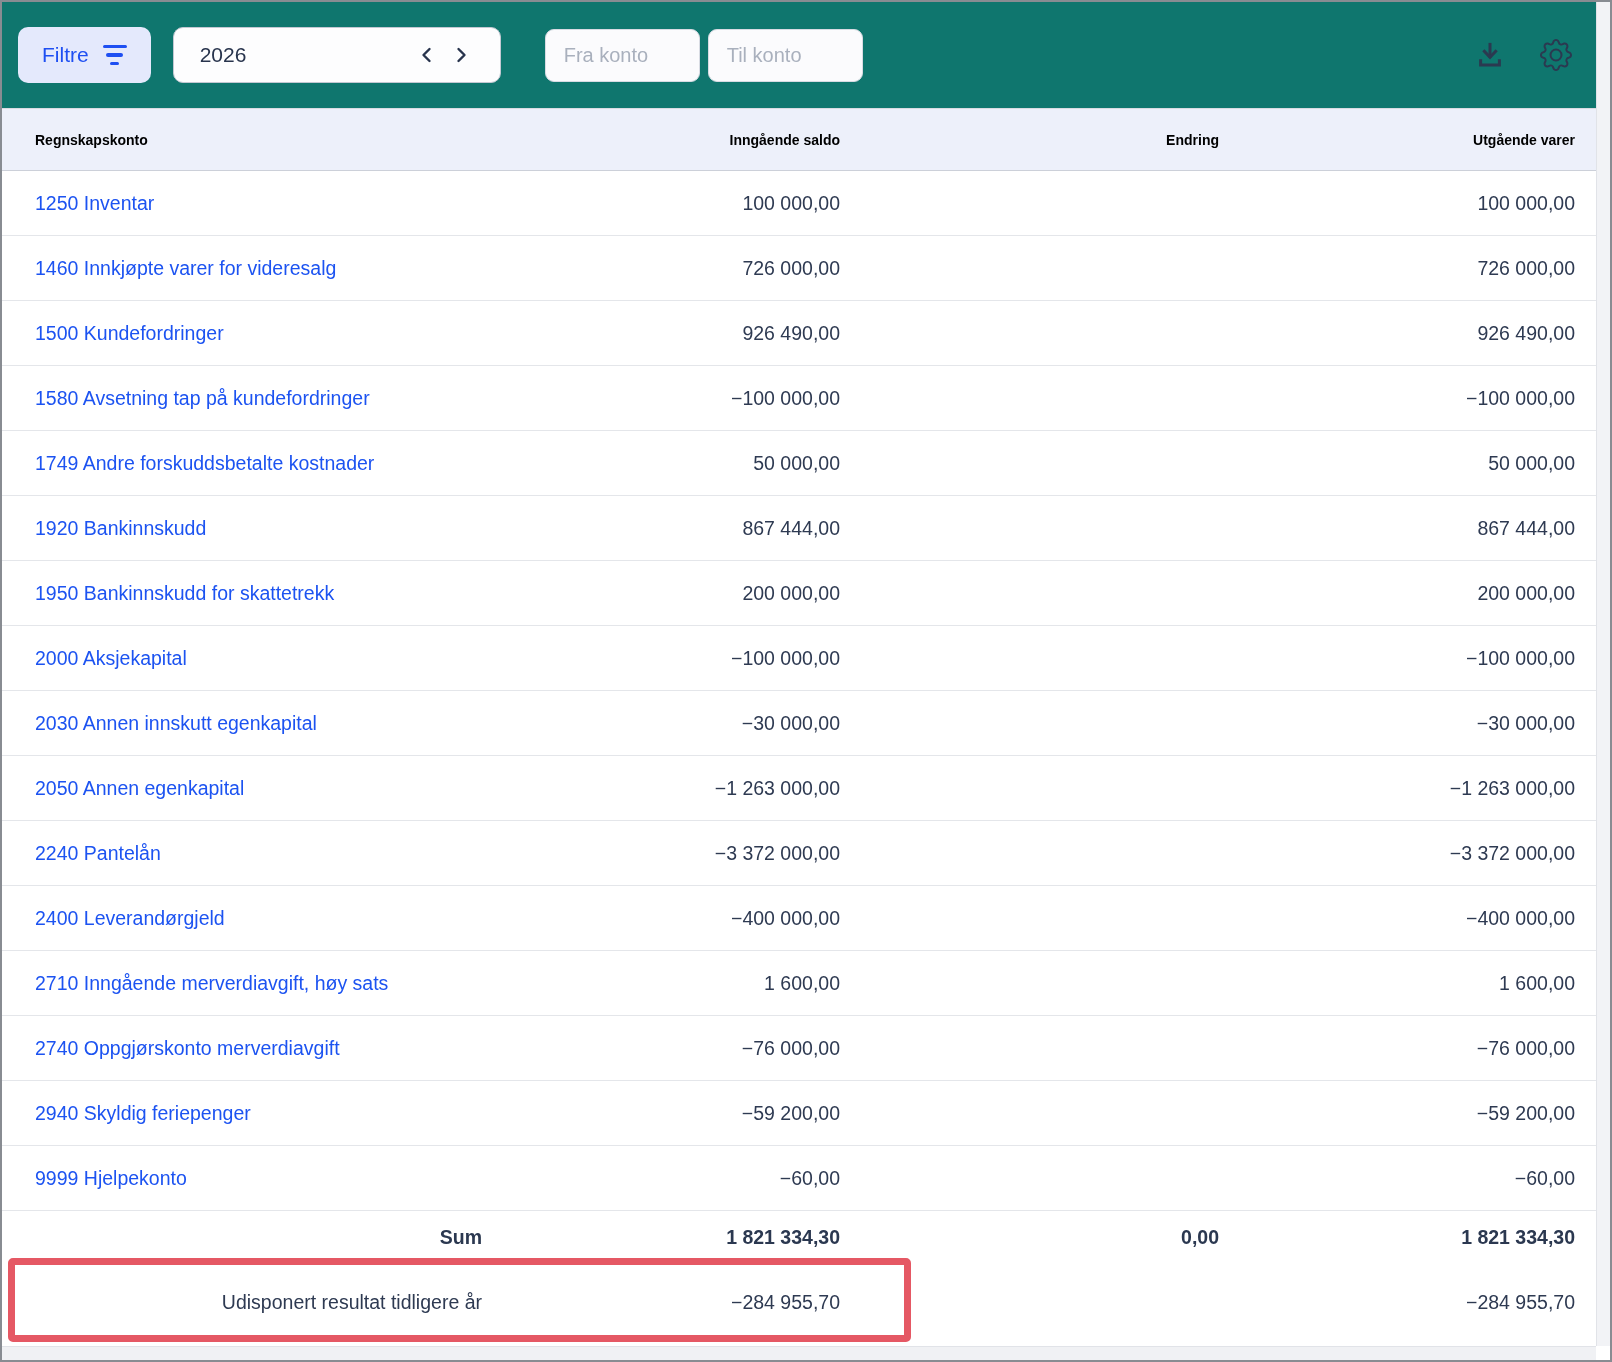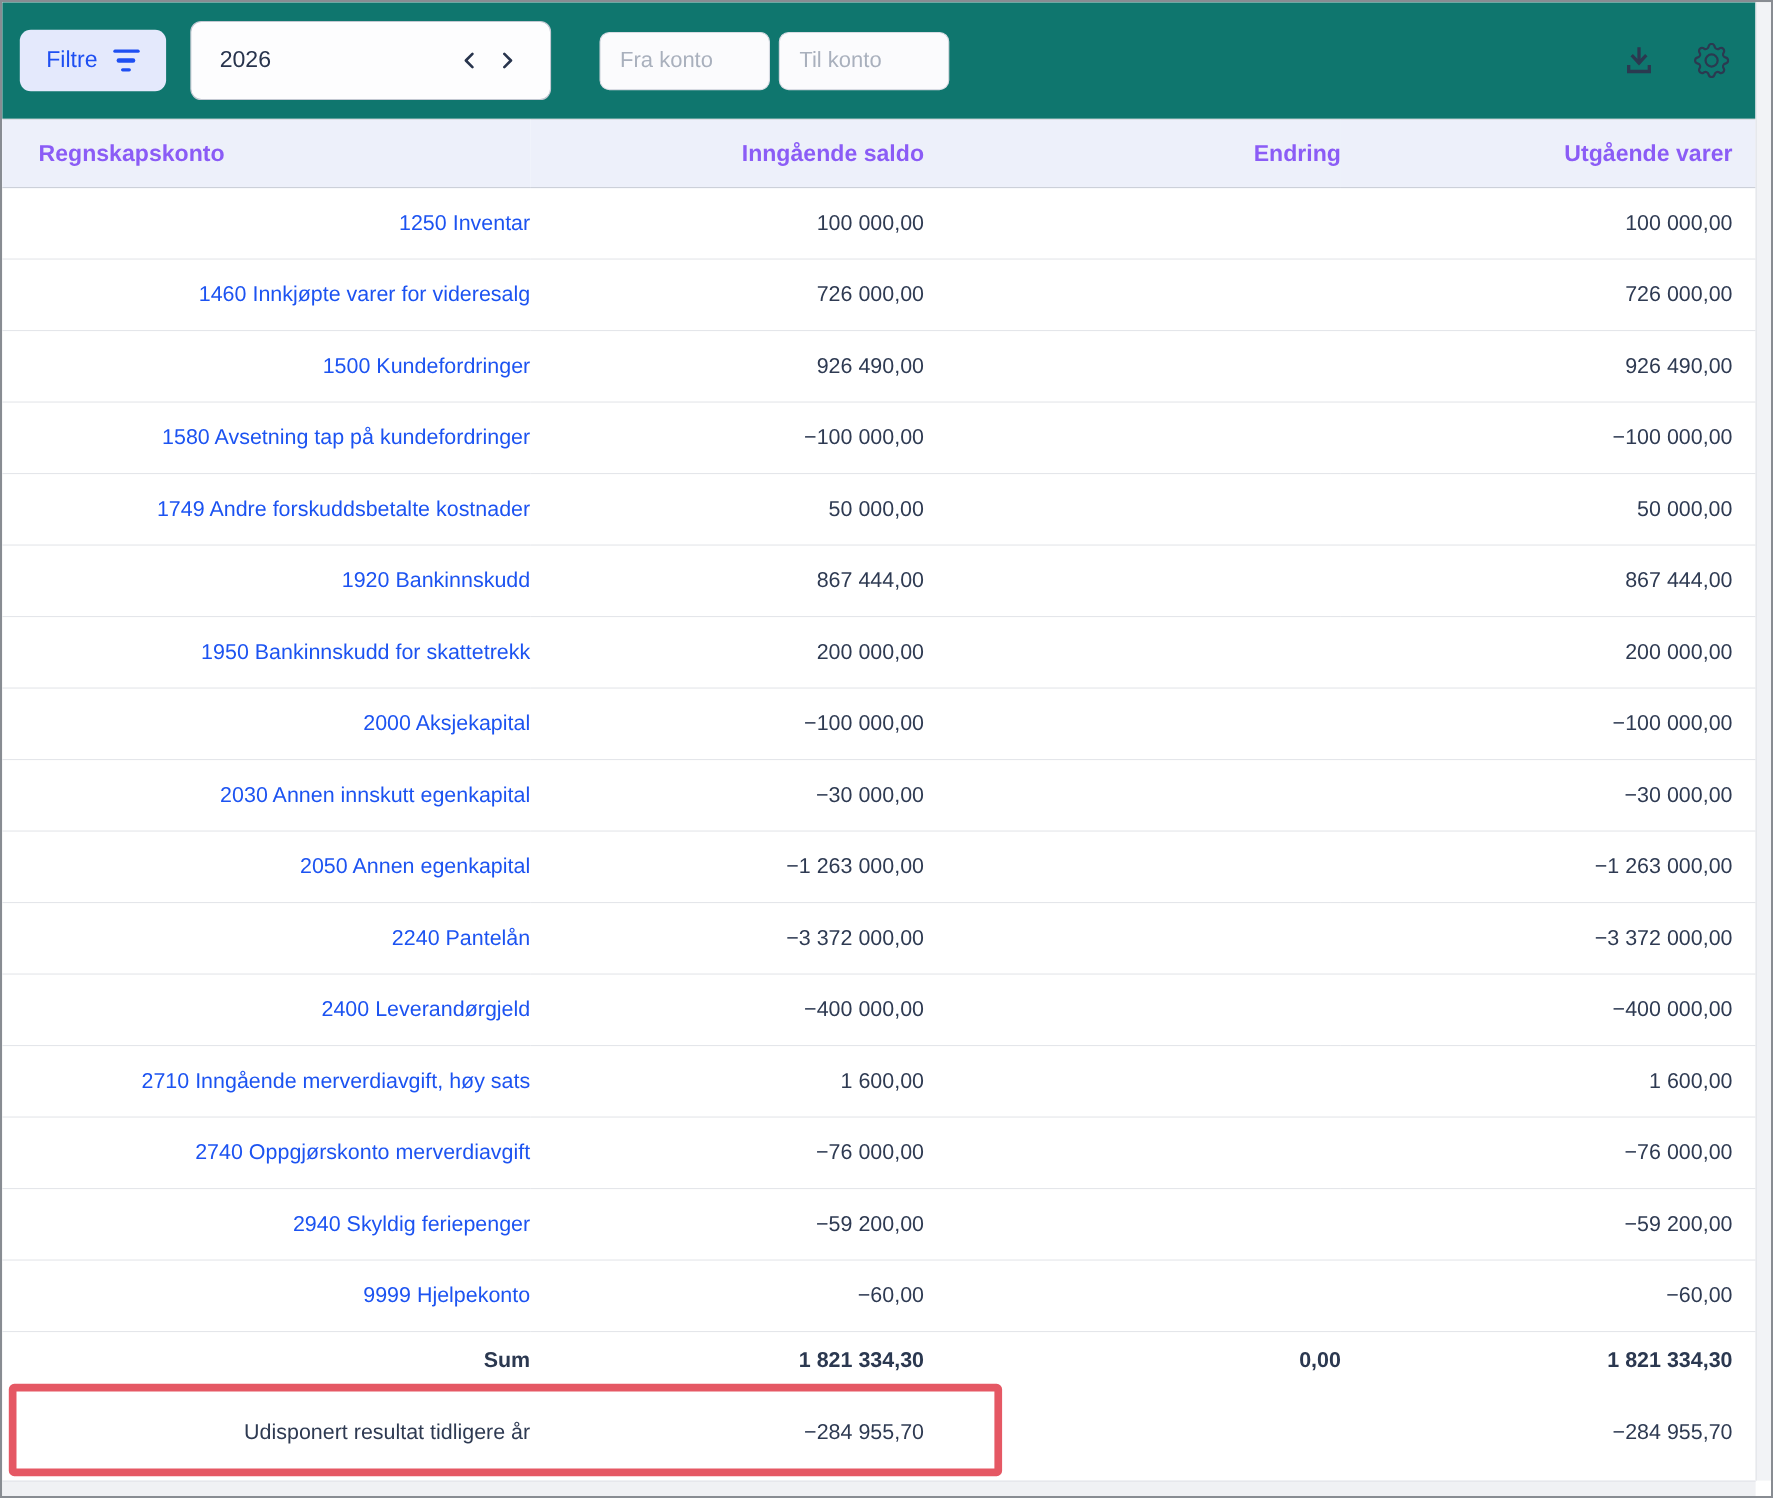--- a/index.html
+++ b/index.html
@@ -39,21 +39,21 @@
     background: #e4e9fc; border: none; border-radius: 10px;
     color: #1e4ff2; font-size: 21px; font-family: inherit; cursor: pointer;
   }
   .filter-icon { display: inline-flex; flex-direction: column; align-items: center; gap: 5px; }
   .filter-icon i { display: block; height: 3.5px; border-radius: 2px; background: #1e4ff2; }
   .filter-icon i:nth-child(1) { width: 24px; }
   .filter-icon i:nth-child(2) { width: 17px; }
   .filter-icon i:nth-child(3) { width: 9px; }
 
   .year-box {
-    margin-left: 22px; width: 328px; height: 72px;
+    margin-left: 22px; width: 328px; height: 56px;
     border: 1.5px solid #c3c8d2; border-radius: 10px; background: #fdfdfe;
     display: flex; align-items: center; padding: 0 22px 0 26px; text-align: center;
   }
   .year-value { font-size: 21px; color: #28344d; flex: 0 0 auto; cursor: pointer; }
   .year-box .spacer { flex: 1; }
   .chev-btn {
     background: none; border: none; width: 34px; height: 34px; cursor: pointer;
     display: inline-flex; align-items: center; justify-content: center; color: #28344d;
   }
   .kto-input {
@@ -69,31 +69,31 @@
     width: 40px; height: 40px; display: inline-flex; align-items: center; justify-content: center;
   }
   .icon-btn + .icon-btn { margin-left: 26px; }
 
   
   table.balances { width: 1594px; border-collapse: collapse; table-layout: fixed; }
   col.c1 { width: 480px; } col.c2 { width: 358px; } col.c3 { width: 379px; } col.c4 { width: 377px; }
   thead th {
     height: 62px; background: #edf0fa;
     border-top: 1px solid #d9dbe1; border-bottom: 1px solid #ccd0d9;
-    font-size: 21px; font-weight: 700; color: #8b5cf6;
+    font-size: 14px; font-weight: 700; color: #000000;
     text-align: right; vertical-align: middle; padding: 0;
   }
   thead th.first { text-align: left; padding-left: 33px; }
   thead th.last { padding-right: 21px; }
   tbody td {
     height: 65px; border-bottom: 1px solid #e4e6ea;
     font-size: 19.5px; color: #2e3a52; text-align: right;
     vertical-align: middle; padding: 0; white-space: nowrap;
   }
-  tbody td.first { text-align: right; padding-left: 33px; margin-left: 27px; }
+  tbody td.first { text-align: left; padding-left: 33px; margin-left: 27px; }
   tbody td.last { padding-right: 21px; }
   tbody a { color: #1c53f1; text-decoration: none; cursor: pointer; }
 
   
   .t-footer { width: 1594px; }
   .f-row { display: grid; grid-template-columns: 480px 358px 379px 377px; align-items: center; }
   .f-row > div { font-size: 19.5px; text-align: right; white-space: nowrap; }
   .f-row .f-label { text-align: right; padding-left: 33px; }
   .f-row .f-last { padding-right: 21px; }
   .f-row.sum { height: 53px; font-weight: 700; color: #2b3850; }

